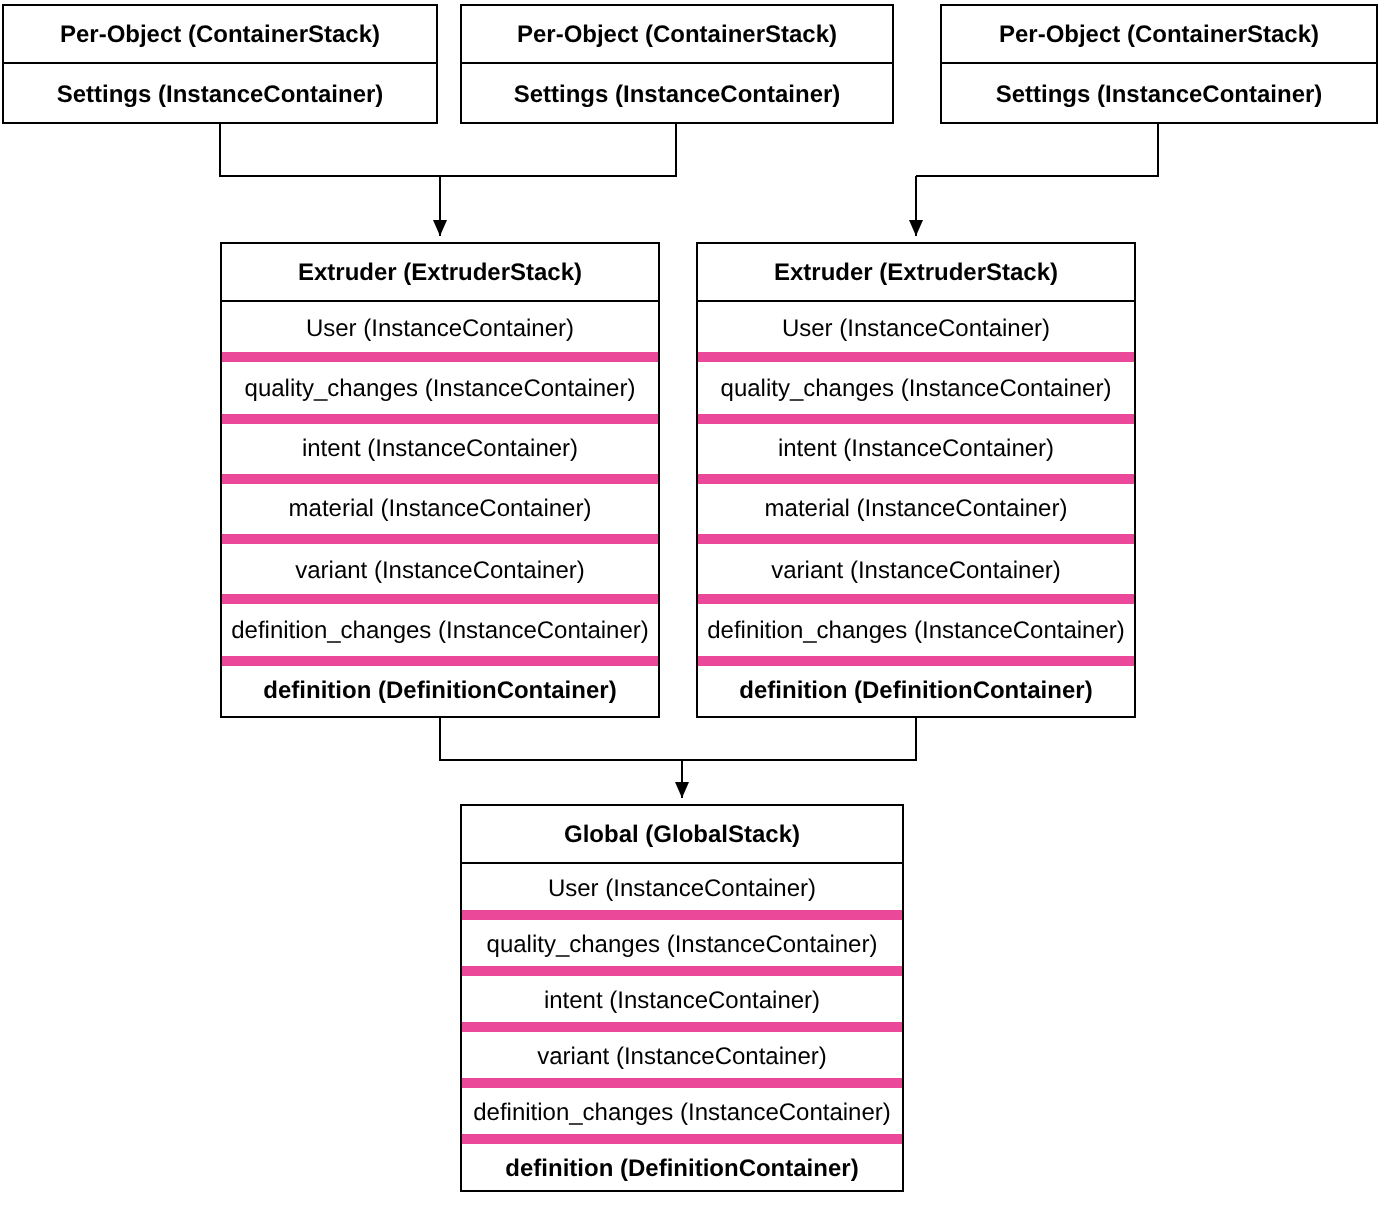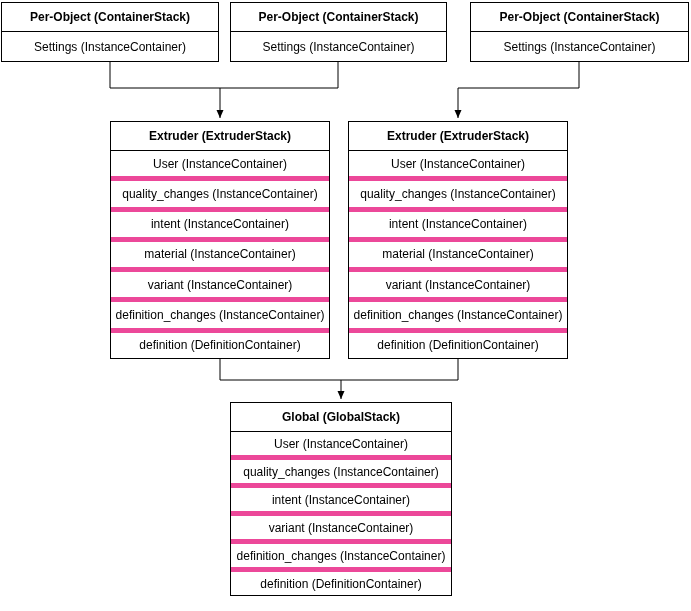--- a/index.html
+++ b/index.html
@@ -37,21 +37,21 @@
     white-space: nowrap;
   }
   .stack .row {
     flex: 1 1 auto;
     display: flex;
     align-items: center;
     justify-content: center;
     border-bottom: 5px solid #ec4899;
     white-space: nowrap;
   }
-  .stack .row:last-child { border-bottom: none; }
+  .stack .row:last-child { border-bottom: none; font-weight: bold; }
 
   
   #b1 { left: 1px;   top: 2px;   width: 218px; height: 60px; }
   #b2 { left: 230px; top: 2px;   width: 217px; height: 60px; }
   #b3 { left: 470px; top: 2px;   width: 219px; height: 60px; }
   #e1 { left: 110px; top: 121px; width: 220px; height: 238px; }
   #e2 { left: 348px; top: 121px; width: 220px; height: 238px; }
   #g  { left: 230px; top: 402px; width: 222px; height: 194px; }
 </style>
 </head>

